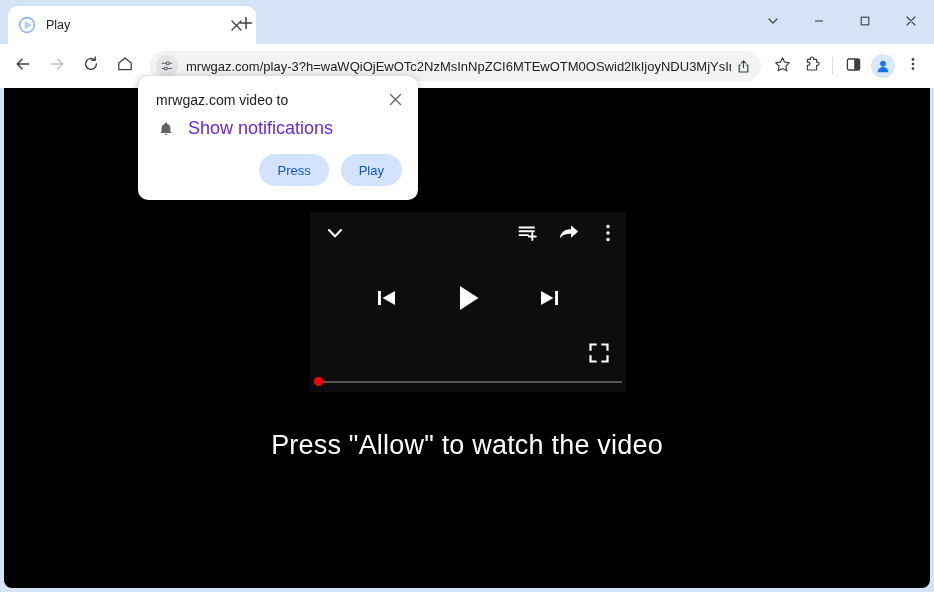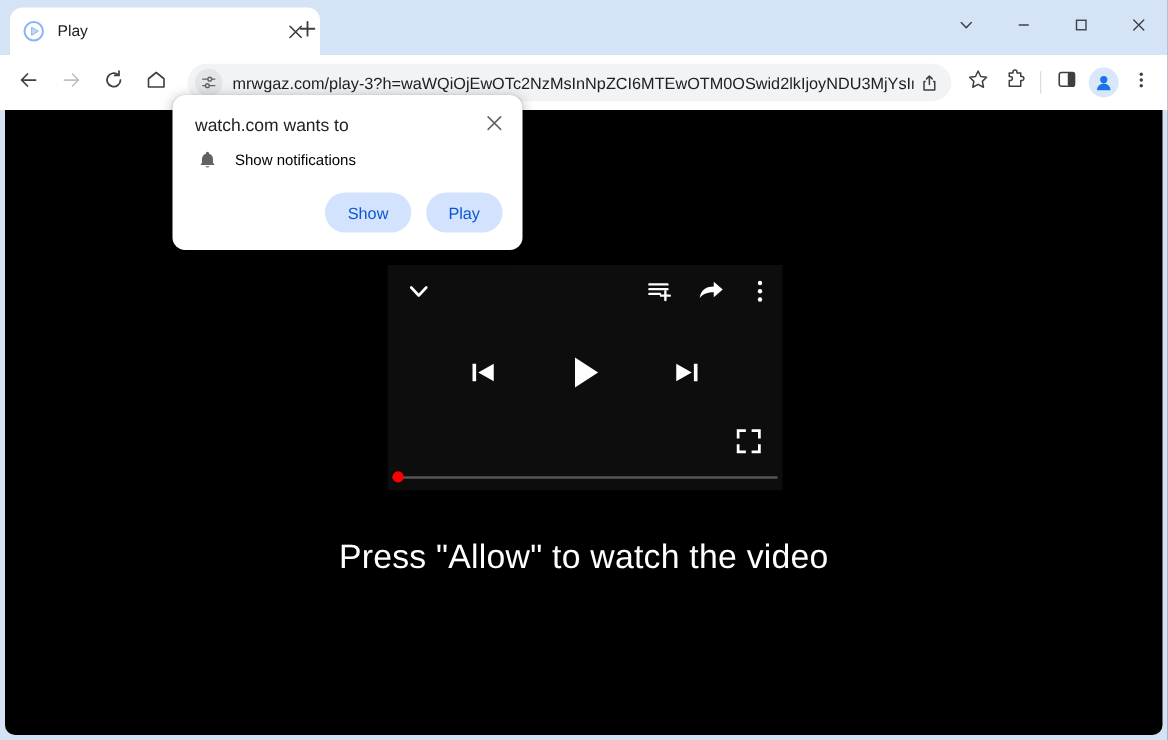--- a/index.html
+++ b/index.html
@@ -114,21 +114,21 @@
   .perm-title {
     position:absolute; left:18px; top:16px;
     font-size:14px; color:#202124; font-weight:400;
   }
   .perm-close {
     position:absolute; right:12px; top:14px; width:22px; height:22px;
     display:flex; align-items:center; justify-content:center;
   }
   .perm-row { position:absolute; left:18px; top:42px; display:flex; align-items:center; }
   .perm-bell { width:20px; height:20px; display:flex; align-items:center; justify-content:center; margin-right:12px; }
-  .perm-label { font-size:12px; color:#000000; }
+  .perm-label { font-size:18px; color:#6d28d9; }
   .perm-btns { position:absolute; right:16px; bottom:14px; display:flex; gap:12px; }
   .pbtn {
     height:32px; padding:0 18px; border:none; border-radius:16px;
     background:#d3e3fd; color:#0b57d0; font-size:13px;
     font-family:"Liberation Sans", sans-serif; cursor:pointer;
     display:flex; align-items:center; justify-content:center;
   }
 </style>
 </head>
 <body>
@@ -372,39 +372,39 @@
       <div class="p-progress">
         <div class="p-track"></div>
         <div class="p-dot"></div>
       </div>
     </div>
 
     <div class="cta">Press "Allow" to watch the video</div>
   </div>
 
   <div class="permdlg">
-    <div class="perm-title">watch.com wants to</div>
+    <div class="perm-title">mrwgaz.com video to</div>
 
     <div class="perm-close">
       <span>
         <svg width="13" height="13" viewBox="0 0 13 13">
           <path d="M1.5 1.5 L11.5 11.5 M11.5 1.5 L1.5 11.5" stroke="#5f6368" stroke-width="1.25" stroke-linecap="round"></path>
         </svg>
       </span>
     </div>
 
     <div class="perm-row">
       <span class="perm-bell">
         <svg width="16" height="16" viewBox="0 0 16 16">
           <path d="M8 1.4 a1.25 1.25 0 0 1 1.25 1.25 v0.35 A4.4 4.4 0 0 1 12.4 7.2 v3 l1.25 1.7 H2.35 L3.6 10.2 v-3 A4.4 4.4 0 0 1 6.75 3 V2.65 A1.25 1.25 0 0 1 8 1.4 Z" fill="#5f6368"></path>
           <path d="M6.4 12.9 a1.7 1.7 0 0 0 3.2 0 Z" fill="#5f6368"></path>
         </svg>
       </span>
       <span class="perm-label">Show notifications</span>
     </div>
 
     <div class="perm-btns">
-      <button class="pbtn">Show</button>
+      <button class="pbtn">Press</button>
       <button class="pbtn">Play</button>
     </div>
   </div>
 
 </div>
 
 </body></html>

